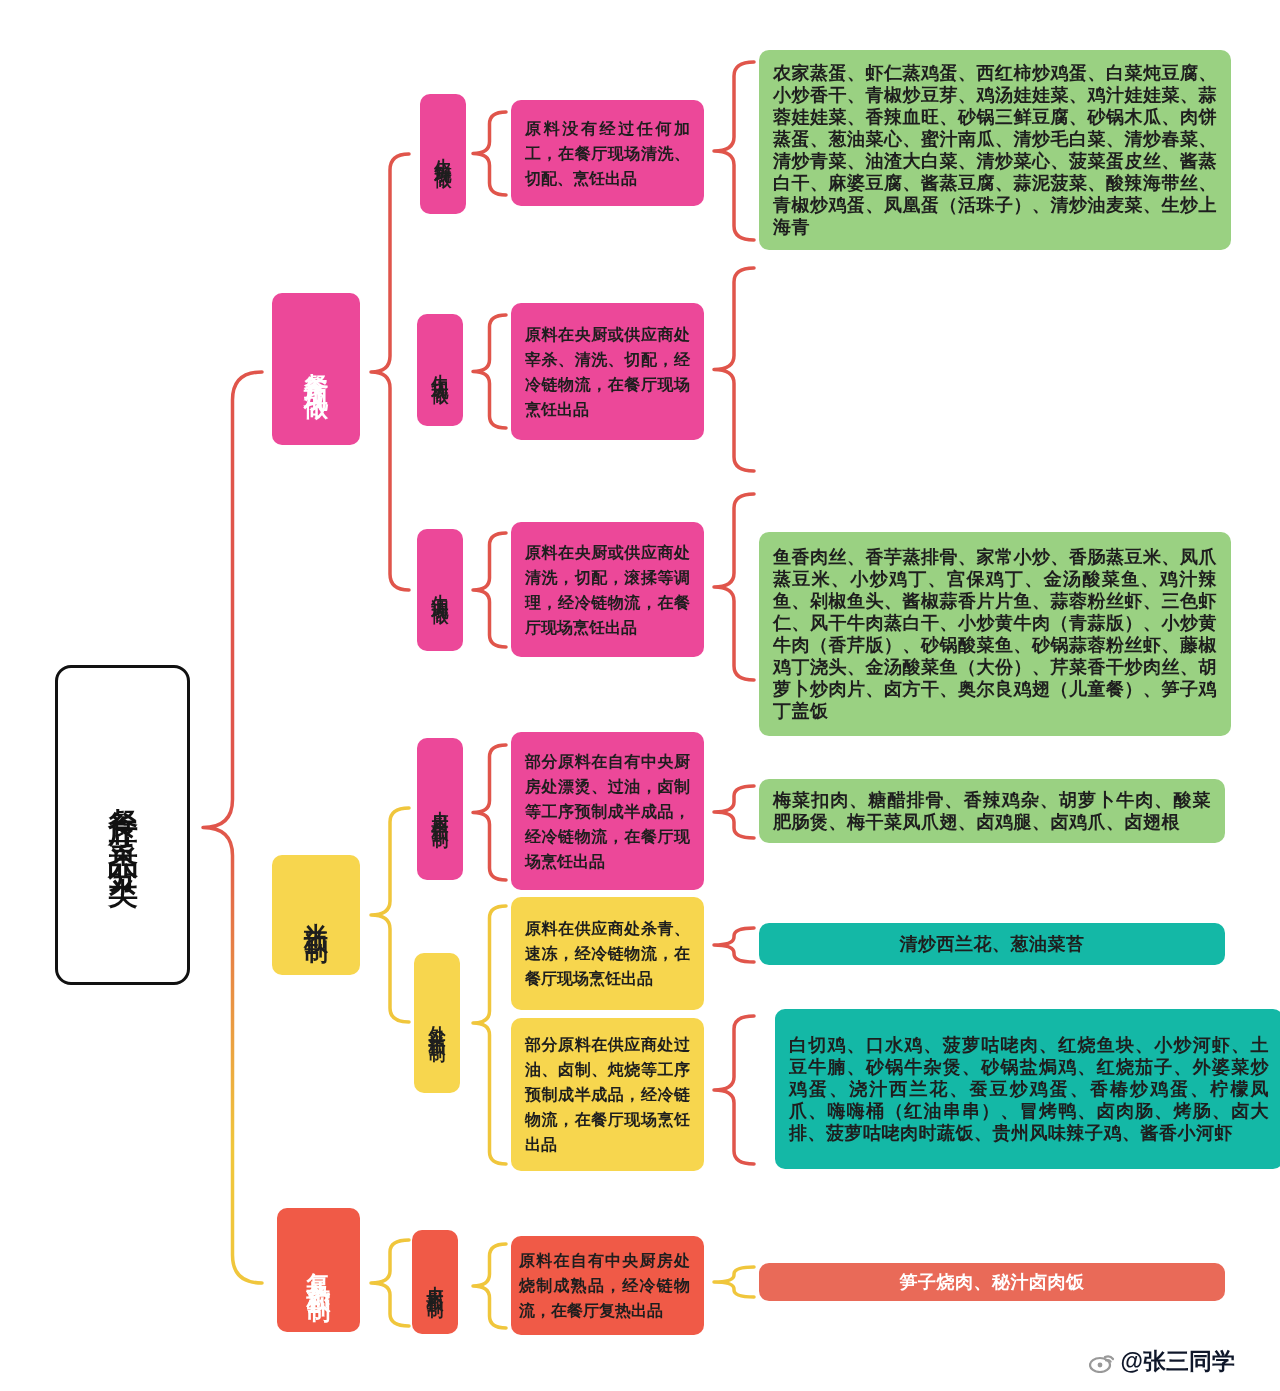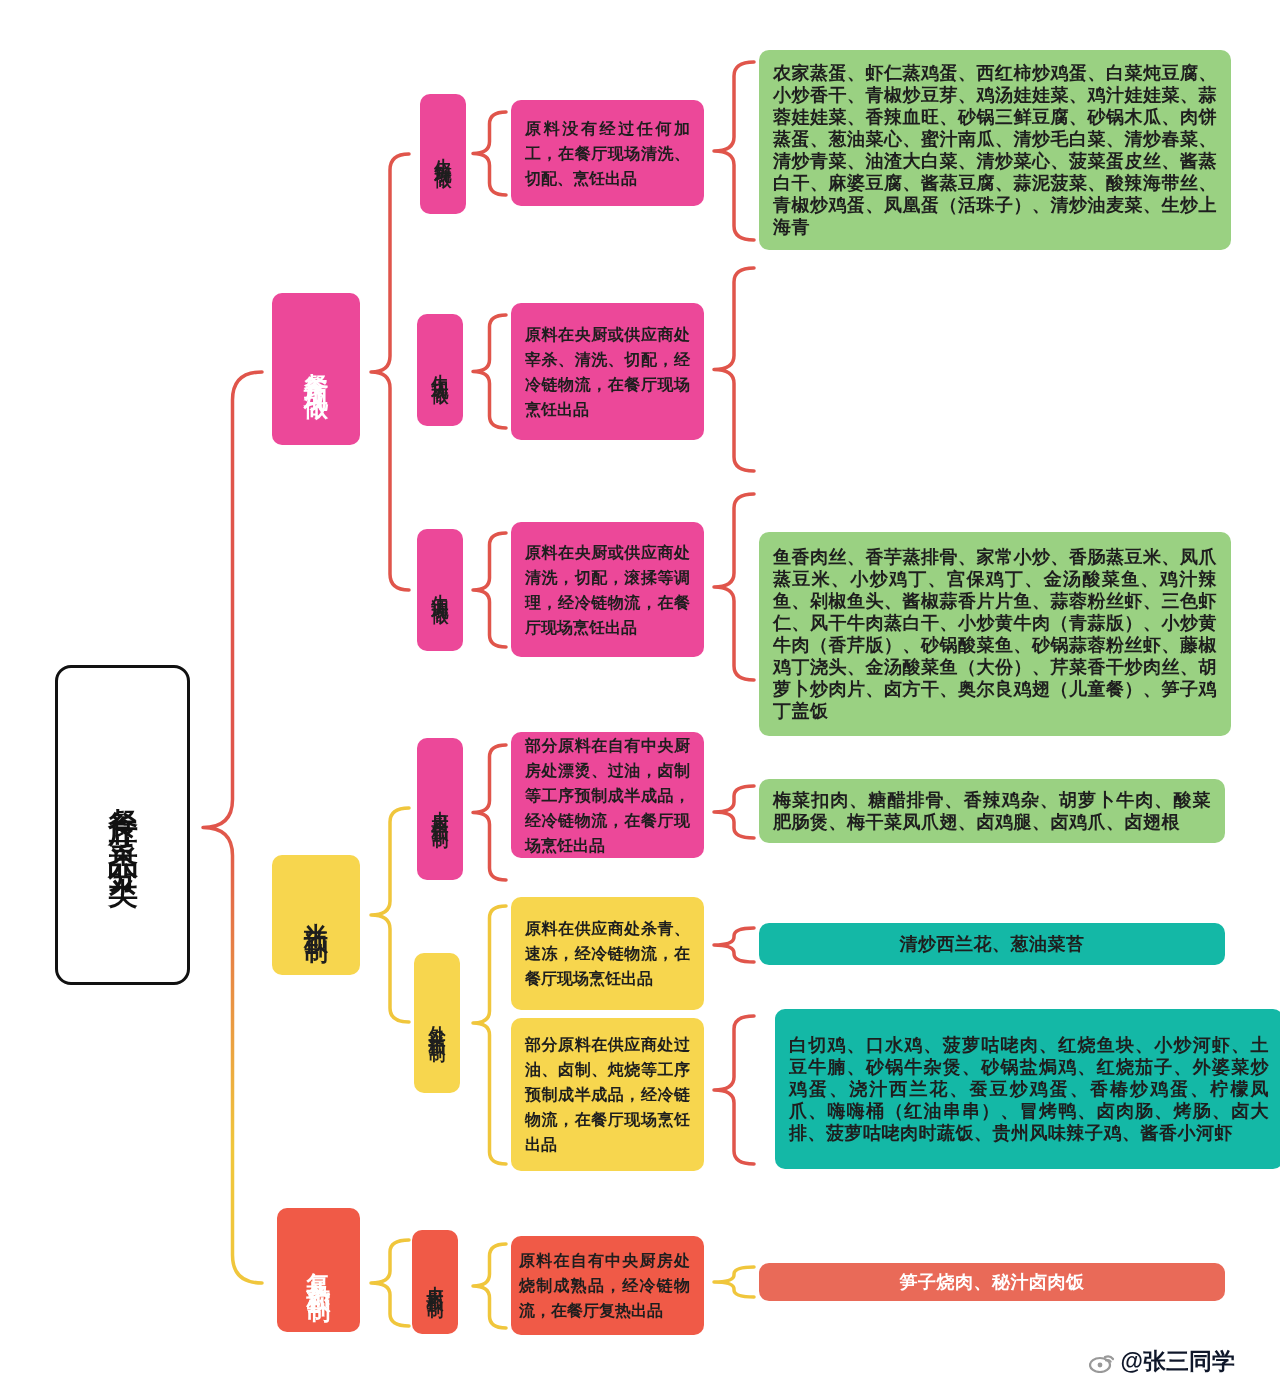--- a/index.html
+++ b/index.html
@@ -84,21 +84,21 @@
   <div class="node green t-dark sub-label v" style="left:420px;top:94px;width:46px;height:120px;">生鲜现做</div>
   <div class="node green t-dark sub-label v" style="left:417px;top:314px;width:46px;height:112px;">生切现做</div>
   <div class="node green t-dark sub-label v" style="left:417px;top:529px;width:46px;height:122px;">生调现做</div>
   <div class="node green t-dark sub-label v" style="left:417px;top:738px;width:46px;height:142px;">央厨半预制</div>
   <div class="node yellow t-dark sub-label v" style="left:414px;top:953px;width:46px;height:140px;">外采半预制</div>
   <div class="node red t-dark sub-label v" style="left:412px;top:1230px;width:46px;height:104px;">央厨预制</div>
 
   <div class="node green t-dark desc-box" style="left:511px;top:100px;width:193px;height:106px;">原料没有经过任何加工，在餐厅现场清洗、切配、烹饪出品</div>
   <div class="node green t-dark desc-box" style="left:511px;top:303px;width:193px;height:137px;">原料在央厨或供应商处宰杀、清洗、切配，经冷链物流，在餐厅现场烹饪出品</div>
   <div class="node green t-dark desc-box" style="left:511px;top:522px;width:193px;height:135px;">原料在央厨或供应商处清洗，切配，滚揉等调理，经冷链物流，在餐厅现场烹饪出品</div>
-  <div class="node green t-dark desc-box" style="left:511px;top:732px;width:193px;height:126px;">部分原料在自有中央厨房处漂烫、过油，卤制等工序预制成半成品，经冷链物流，在餐厅现场烹饪出品</div>
+  <div class="node green t-dark desc-box" style="left:511px;top:732px;width:193px;height:158px;">部分原料在自有中央厨房处漂烫、过油，卤制等工序预制成半成品，经冷链物流，在餐厅现场烹饪出品</div>
   <div class="node yellow t-dark desc-box" style="left:511px;top:897px;width:193px;height:113px;">原料在供应商处杀青、速冻，经冷链物流，在餐厅现场烹饪出品</div>
   <div class="node yellow t-dark desc-box" style="left:511px;top:1018px;width:193px;height:153px;">部分原料在供应商处过油、卤制、炖烧等工序预制成半成品，经冷链物流，在餐厅现场烹饪出品</div>
   <div class="node red t-dark desc-box" style="left:511px;top:1236px;width:193px;height:99px;padding-left:8px;">原料在自有中央厨房处烧制成熟品，经冷链物流，在餐厅复热出品</div>
 
   <div class="node lgreen t-dark list-box" style="left:759px;top:50px;width:472px;height:200px;">农家蒸蛋、虾仁蒸鸡蛋、西红柿炒鸡蛋、白菜炖豆腐、小炒香干、青椒炒豆芽、鸡汤娃娃菜、鸡汁娃娃菜、蒜蓉娃娃菜、香辣血旺、砂锅三鲜豆腐、砂锅木瓜、肉饼蒸蛋、葱油菜心、蜜汁南瓜、清炒毛白菜、清炒春菜、清炒青菜、油渣大白菜、清炒菜心、菠菜蛋皮丝、酱蒸白干、麻婆豆腐、酱蒸豆腐、蒜泥菠菜、酸辣海带丝、青椒炒鸡蛋、凤凰蛋（活珠子）、清炒油麦菜、生炒上海青</div>
   <div class="node lgreen t-dark list-box" style="left:759px;top:503px;width:472px;height:204px;margin-top:29px;">鱼香肉丝、香芋蒸排骨、家常小炒、香肠蒸豆米、凤爪蒸豆米、小炒鸡丁、宫保鸡丁、金汤酸菜鱼、鸡汁辣鱼、剁椒鱼头、酱椒蒜香片片鱼、蒜蓉粉丝虾、三色虾仁、风干牛肉蒸白干、小炒黄牛肉（青蒜版）、小炒黄牛肉（香芹版）、砂锅酸菜鱼、砂锅蒜蓉粉丝虾、藤椒鸡丁浇头、金汤酸菜鱼（大份）、芹菜香干炒肉丝、胡萝卜炒肉片、卤方干、奥尔良鸡翅（儿童餐）、笋子鸡丁盖饭</div>
   <div class="node lgreen t-dark list-box" style="left:759px;top:779px;width:466px;height:64px;">梅菜扣肉、糖醋排骨、香辣鸡杂、胡萝卜牛肉、酸菜肥肠煲、梅干菜凤爪翅、卤鸡腿、卤鸡爪、卤翅根</div>
   <div class="node lyellow t-dark list-box" style="left:759px;top:923px;width:466px;height:42px;">清炒西兰花、葱油菜苔</div>
   <div class="node lyellow t-dark list-box" style="left:759px;top:1009px;width:508px;height:160px;margin-left:16px;">白切鸡、口水鸡、菠萝咕咾肉、红烧鱼块、小炒河虾、土豆牛腩、砂锅牛杂煲、砂锅盐焗鸡、红烧茄子、外婆菜炒鸡蛋、浇汁西兰花、蚕豆炒鸡蛋、香椿炒鸡蛋、柠檬凤爪、嗨嗨桶（红油串串）、冒烤鸭、卤肉肠、烤肠、卤大排、菠萝咕咾肉时蔬饭、贵州风味辣子鸡、酱香小河虾</div>
   <div class="node lred t-white list-box" style="left:759px;top:1263px;width:466px;height:38px;">笋子烧肉、秘汁卤肉饭</div>

